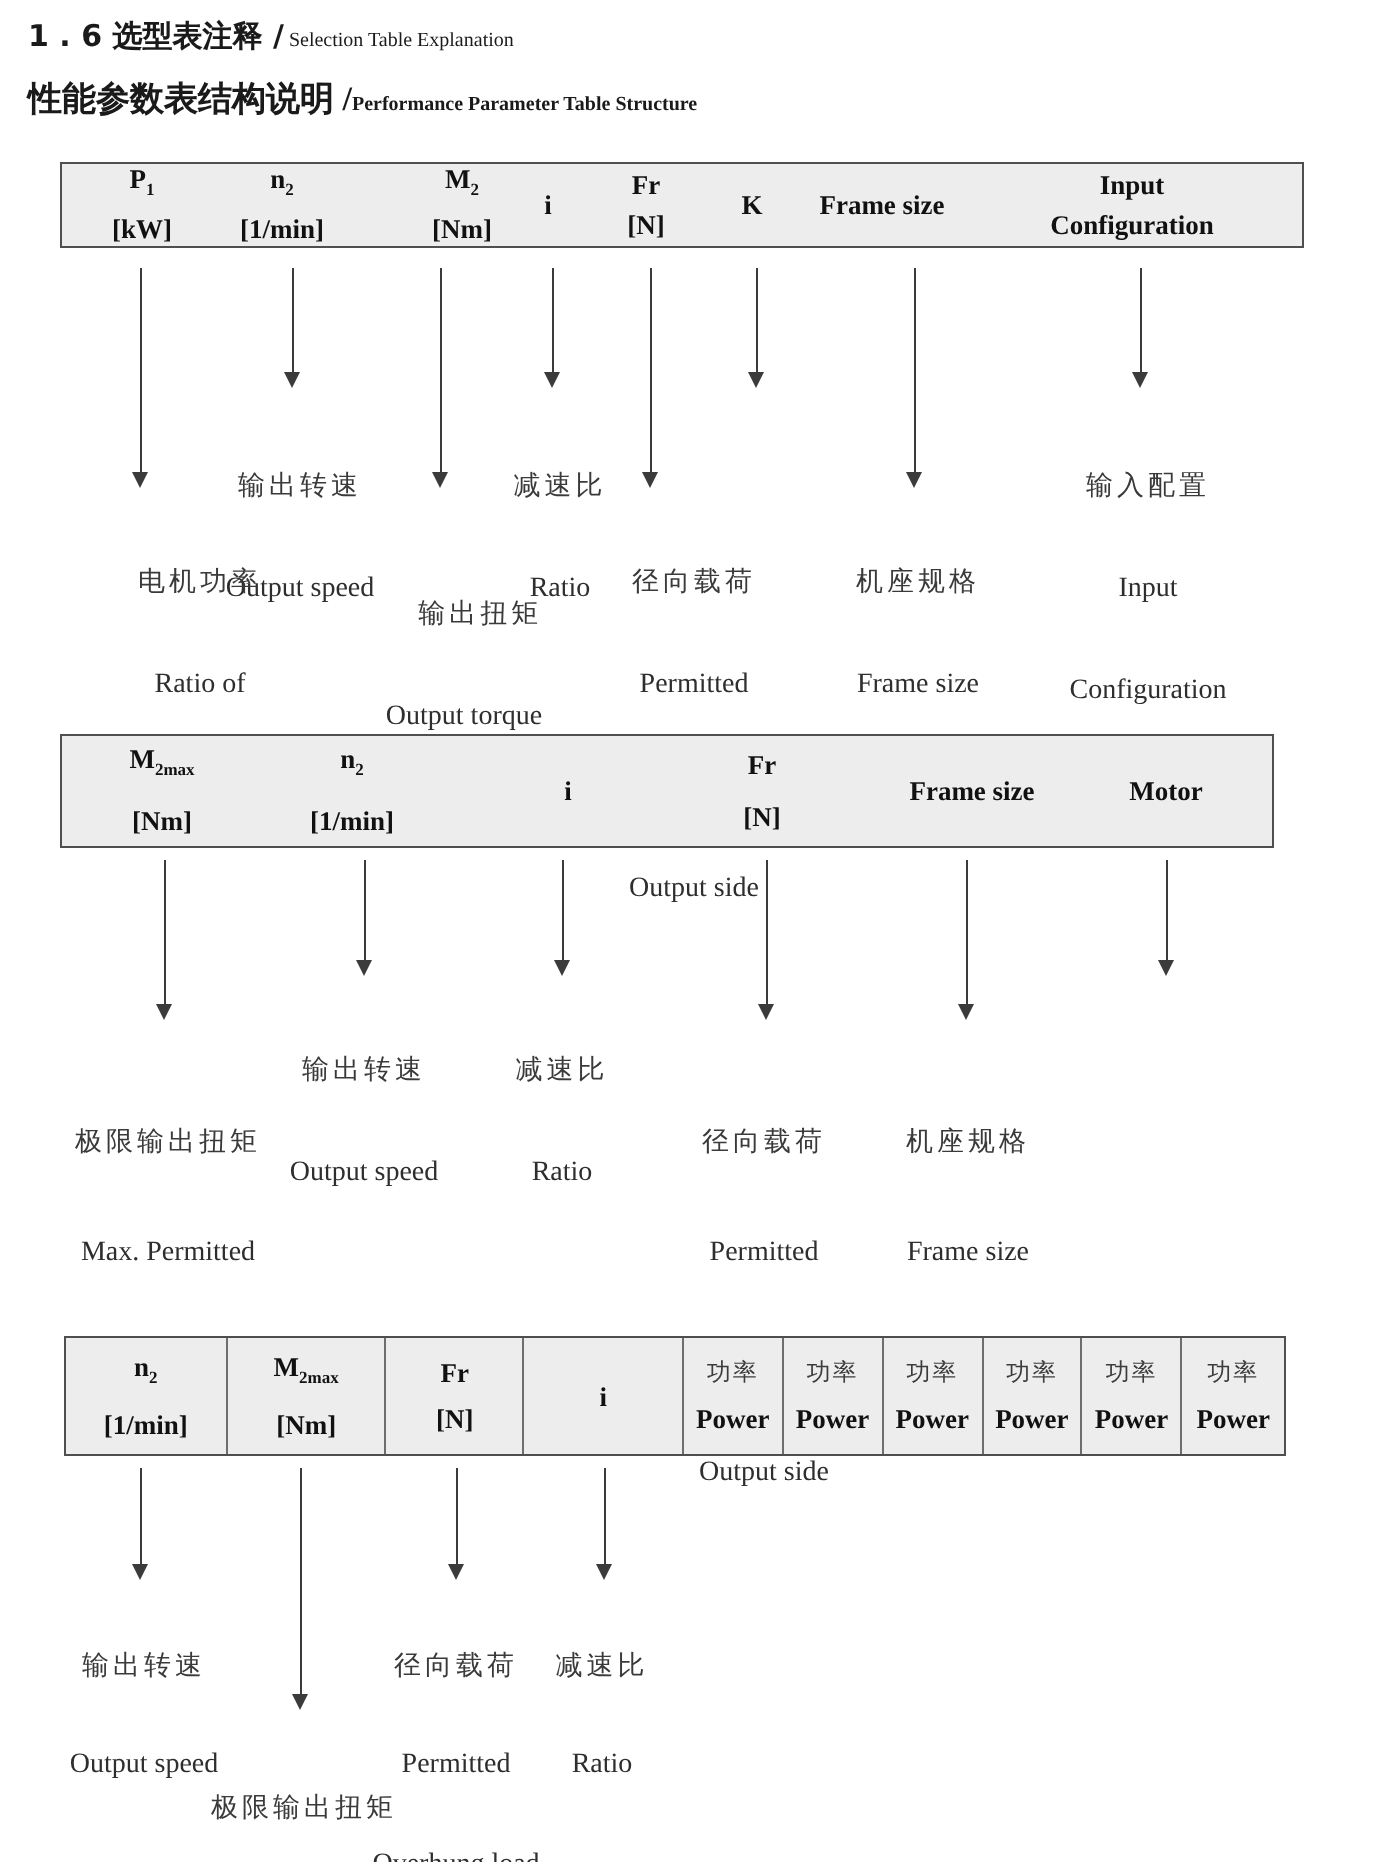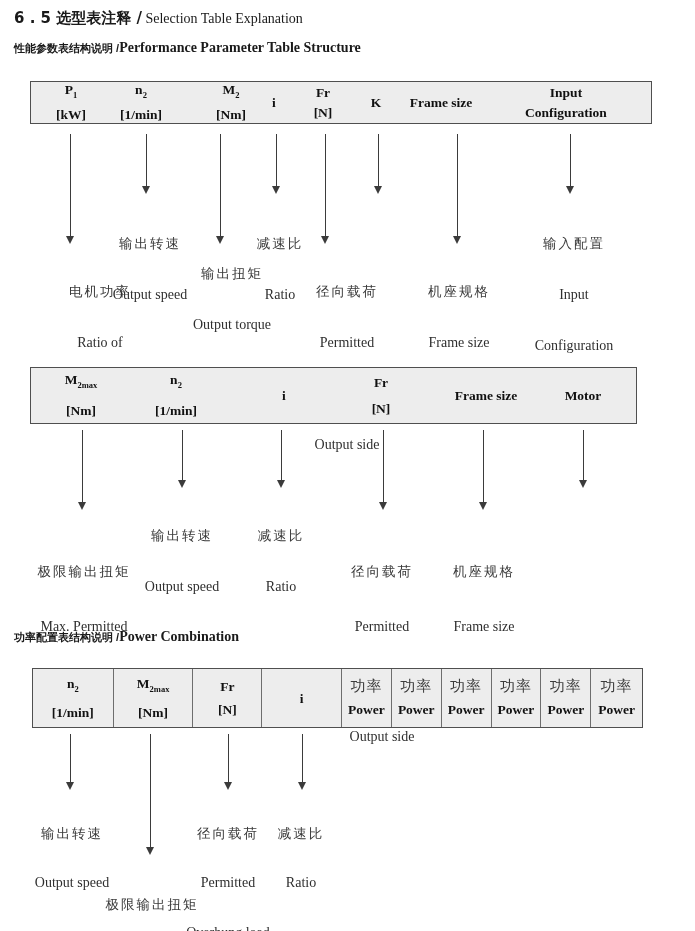--- a/index.html
+++ b/index.html
@@ -1,57 +1,57 @@
 <!DOCTYPE html>
 <html><head>
 <meta charset="utf-8">
 <style>
   html,body{margin:0;padding:0;background:#fff;}
   .page{position:relative;width:695px;height:931px;background:#ffffff;color:#222;
         font-family:"Liberation Serif",serif;overflow:hidden;}
   .doc-title{position:absolute;left:14px;top:9px;font-size:15.5px;color:#1a1a1a;white-space:pre;}
   .doc-title .cn{font-weight:bold;font-family:"DejaVu Sans","Liberation Sans",sans-serif;font-size:15px;}
-  .doc-title .en{font-family:"Liberation Serif",serif;font-size:14px;}
+  .doc-title .en{font-family:"Liberation Serif",serif;font-size:10px;}
   .sec-heading{position:absolute;left:14px;font-weight:bold;color:#1a1a1a;white-space:pre;}
-  .sec-heading .cn{font-family:Liberation Sans, sans-serif;font-size:11px;}
-  .sec-heading .en{font-family:"Liberation Serif",serif;font-size:14px;}
+  .sec-heading .cn{font-family:Liberation Serif, serif;font-size:17px;}
+  .sec-heading .en{font-family:"Liberation Serif",serif;font-size:10px;}
   .tbl{position:absolute;background:#ededed;border:1px solid #4f4f4f;box-sizing:border-box;}
   .cell{position:absolute;top:0;height:100%;transform:translateX(-50%);
         display:flex;flex-direction:column;justify-content:center;align-items:center;
         font-weight:bold;font-size:13.5px;color:#111;white-space:nowrap;text-align:center;}
   .cell .l{line-height:20px;}
   .t2 .cell .l{line-height:26px;}
   sub{font-size:8.5px;}
   .tbl3{display:flex;align-items:stretch;}
   .t3c{box-sizing:border-box;border-right:1px solid #6e6e6e;display:flex;flex-direction:column;
        justify-content:center;align-items:center;font-weight:bold;font-size:13.5px;color:#111;
        white-space:nowrap;}
   .t3c:last-child{border-right:none;}
   .t3c .l{line-height:23px;}
-  .t3c .pcjk{line-height:23px;font-weight:normal;font-size:15px;color:#3c3c3c;letter-spacing:1px;
+  .t3c .pcjk{line-height:23px;font-weight:normal;font-size:12px;color:#3c3c3c;letter-spacing:1px;
        font-family:"DejaVu Sans","Liberation Sans",sans-serif;text-align:right;}
   .arrow{position:absolute;display:block;width:1px;background:#3b3b3b;}
   .arrow::after{content:"";position:absolute;left:-4px;bottom:-8px;width:0;height:0;
        border:4.5px solid transparent;border-bottom:0;border-top:8px solid #3b3b3b;}
   .callout{position:absolute;transform:translateX(-50%);text-align:center;color:#2e2e2e;
        font-size:14px;white-space:pre;}
   .callout .cjk{font-family:"DejaVu Sans","Liberation Sans",sans-serif;letter-spacing:2px;
        font-size:13.5px;color:#3a3a3a;}
   .callout .en{font-family:"Liberation Serif",serif;font-size:14px;}
   .lh18 div{line-height:18px;}
   .lh19 div{line-height:19px;}
   .lh20 div{line-height:20px;}
   .lh23 div{line-height:23px;}
 </style>
 </head>
 <body>
 
 <div class="page">
 
-  <div class="doc-title"><span class="cn">6 . 5 选型表注释 /</span><span class="en"> Selection Table Explanation</span></div>
+  <div class="doc-title"><span class="cn">1 . 6 选型表注释 /</span><span class="en"> Selection Table Explanation</span></div>
 
   <div class="sec-heading" style="top:38px;"><span class="cn">性能参数表结构说明 /</span><span class="en">Performance Parameter Table Structure</span></div>
 
   <div class="tbl" style="left:30px;top:81px;width:622px;height:43px;">
     <div class="cell" style="left:40px;">
         <div class="l"><span>P</span><sub>1</sub></div>
         <div class="l">[kW]</div>
       </div>
     <div class="cell" style="left:110px;">
         <div class="l"><span>n</span><sub>2</sub></div>
@@ -100,21 +100,21 @@
   <div class="callout lh19" style="left:574px;top:202px;">
     <div class="cjk">输入配置</div>
     <div class="en">Input</div>
     <div class="en">Configuration</div>
   </div>
   <div class="callout lh19" style="left:86px;top:250px;margin-left:14px;">
     <div class="cjk">电机功率</div>
     <div class="en">Ratio of</div>
     <div class="en">motor</div>
   </div>
-  <div class="callout lh19" style="left:232px;top:232px;">
+  <div class="callout lh19" style="left:232px;top:266px;text-align:right;">
     <div class="cjk">输出扭矩</div>
     <div class="en">Output torque</div>
   </div>
   <div class="callout lh19" style="left:347px;top:250px;">
     <div class="cjk">径向载荷</div>
     <div class="en">Permitted</div>
     <div class="en">Overhung load</div>
     <div class="en">Output side</div>
   </div>
   <div class="callout lh19" style="left:459px;top:250px;">
@@ -171,21 +171,20 @@
     <div class="cjk">径向载荷</div>
     <div class="en">Permitted</div>
     <div class="en">Overhung load</div>
     <div class="en">Output side</div>
   </div>
   <div class="callout lh23" style="left:484px;top:528px;">
     <div class="cjk">机座规格</div>
     <div class="en">Frame size</div>
   </div>
 
-  <div class="sec-heading" style="top:627px;"><span class="cn">功率配置表结构说明 /</span><span class="en">Power Combination</span></div>
 
   <div class="tbl tbl3" style="left:32px;top:668px;width:611px;height:60px;">
     <div class="t3c" style="width:81px;">
         <div class="l"><span>n</span><sub>2</sub></div>
         <div class="l">[1/min]</div>
       </div>
     <div class="t3c" style="width:80px;">
         <div class="l"><span>M</span><sub>2max</sub></div>
         <div class="l">[Nm]</div>
       </div>

